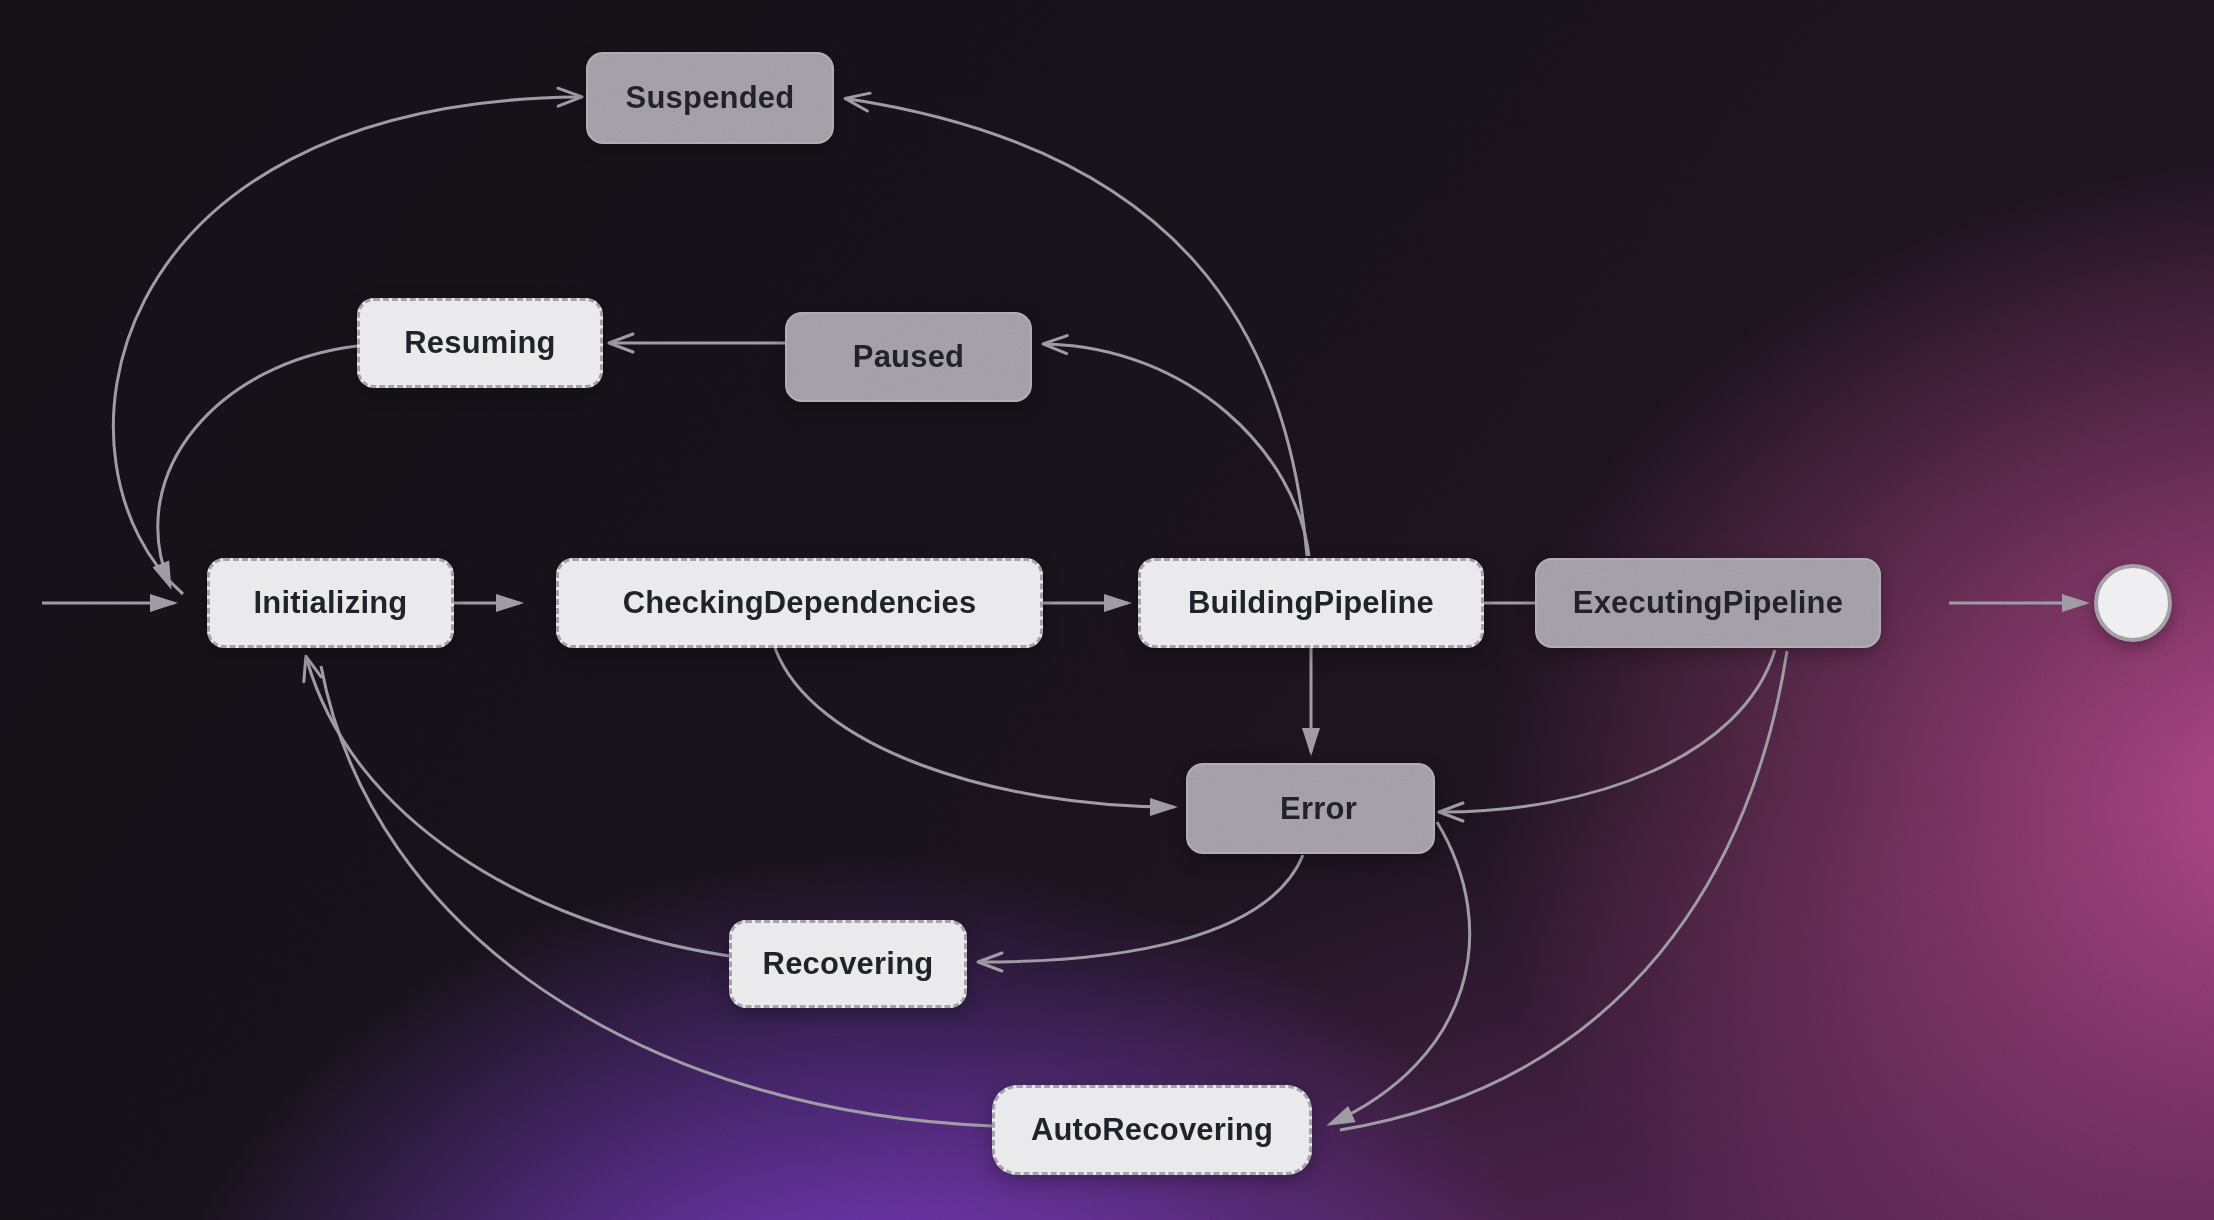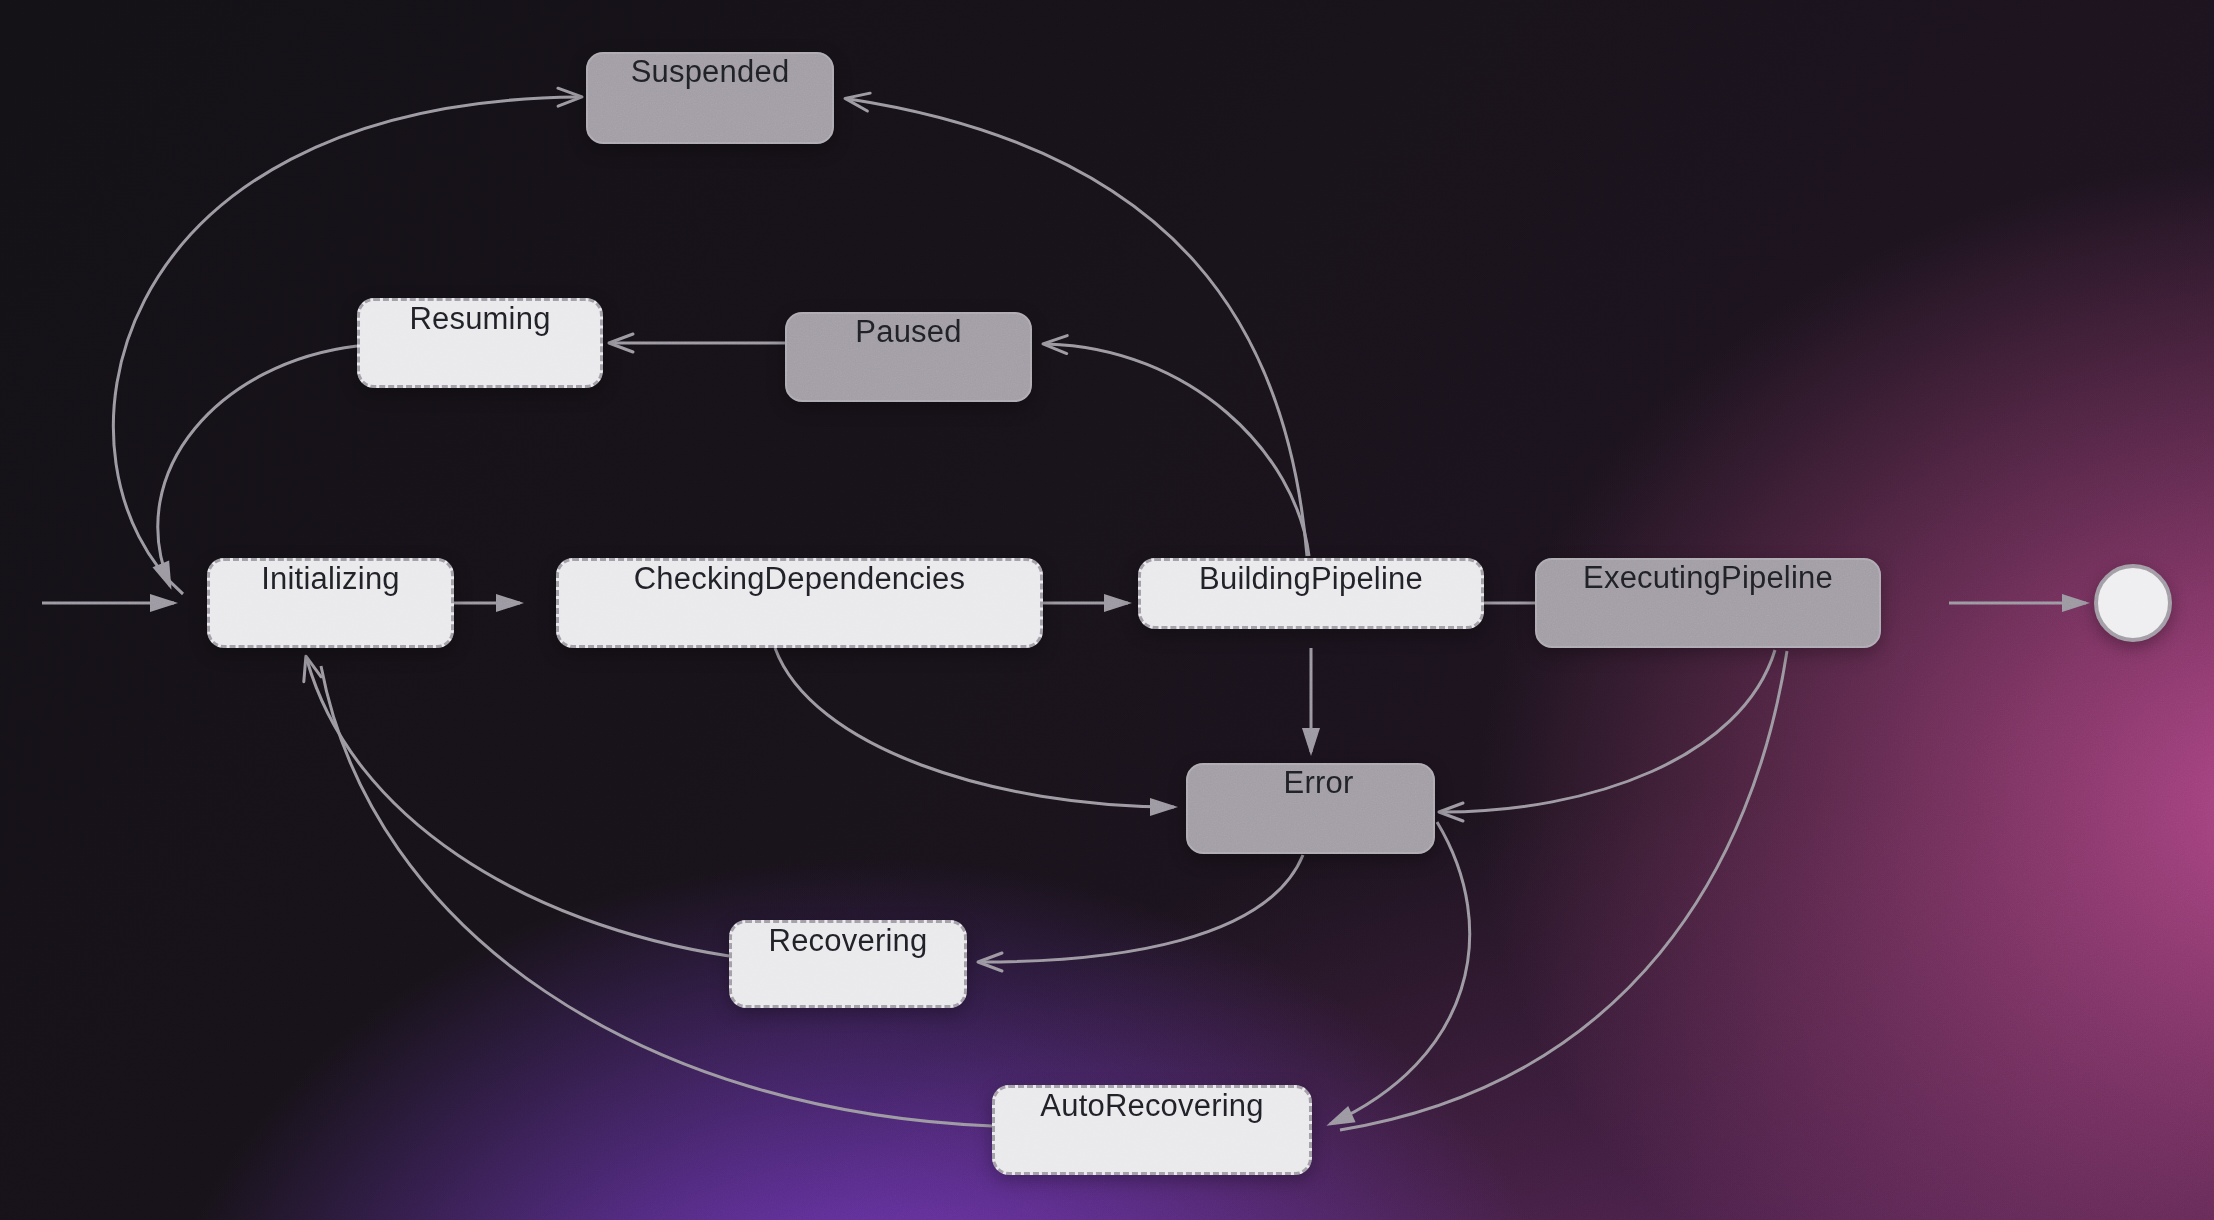--- a/index.html
+++ b/index.html
@@ -18,45 +18,45 @@
       radial-gradient(1500px 1050px at 78% 125%, rgba(164,62,158,0.55), rgba(164,62,158,0) 70%),
       linear-gradient(128deg, #131016 0%, #171219 40%, #221424 100%);
   }
   .grain{position:absolute;inset:0;mix-blend-mode:overlay;opacity:.16;pointer-events:none;}
   .edges{position:absolute;inset:0;pointer-events:none;}
   .edges path{stroke:var(--edge,#9c98a1);stroke-width:3;fill:none;}
   .edges marker path.f{fill:var(--edge,#9c98a1);stroke:none;}
   .edges marker path.o{fill:none;stroke:var(--edge,#9c98a1);stroke-width:3;stroke-linecap:round;stroke-linejoin:round;}
 
   .node{
-    position:absolute;display:flex;align-items:flex-start;justify-content:center;
+    position:absolute;display:flex;align-items:center;justify-content:center;
     border-radius:17px;font-size:31px;letter-spacing:.2px;
     box-shadow:0 6px 18px rgba(0,0,0,.28);
-    box-sizing:border-box;white-space:nowrap;
+    box-sizing:border-box;white-space:nowrap;font-weight:bold;
   }
   .node.light{
     background:var(--node-light,#eae9ec);
     border:3px dashed var(--node-border,#a29ea7);
     color:var(--text-dark,#1d1f26);
   }
   .node.solid{
     background:var(--node-gray,#a29da5);
     border:2px solid var(--node-gray-border,#aeaab2);
     color:var(--text-dark,#26242b);
   }
   .n-suspended      {left:586px; top:52px;  width:248px;height:92px;}
   .n-resuming       {left:357px; top:298px; width:246px;height:90px;}
   .n-paused         {left:785px; top:312px; width:247px;height:90px;}
   .n-initializing   {left:181px; top:558px; width:247px;height:90px;margin-left:26px;}
   .n-checking       {left:556px; top:558px; width:487px;height:90px;}
-  .n-building       {left:1138px;top:558px; width:346px;height:71px;}
+  .n-building       {left:1138px;top:558px; width:346px;height:90px;}
   .n-executing      {left:1535px;top:558px; width:346px;height:90px;}
   .n-error          {left:1186px;top:763px; width:249px;height:91px;padding-left:16px;}
   .n-recovering     {left:729px; top:920px; width:238px;height:88px;}
-  .n-autorecovering {left:992px; top:1085px;width:320px;height:90px;}
+  .n-autorecovering {left:992px; top:1085px;width:320px;height:90px;border-radius:25px;}
 
   .final-circle{
     position:absolute;left:2094px;top:564px;width:78px;height:78px;
     border-radius:50%;
     background:var(--final-fill,#efeef1);
     border:4px solid var(--node-gray,#a29da5);
     box-sizing:border-box;
     box-shadow:0 6px 16px rgba(0,0,0,.3);
   }
 </style>

